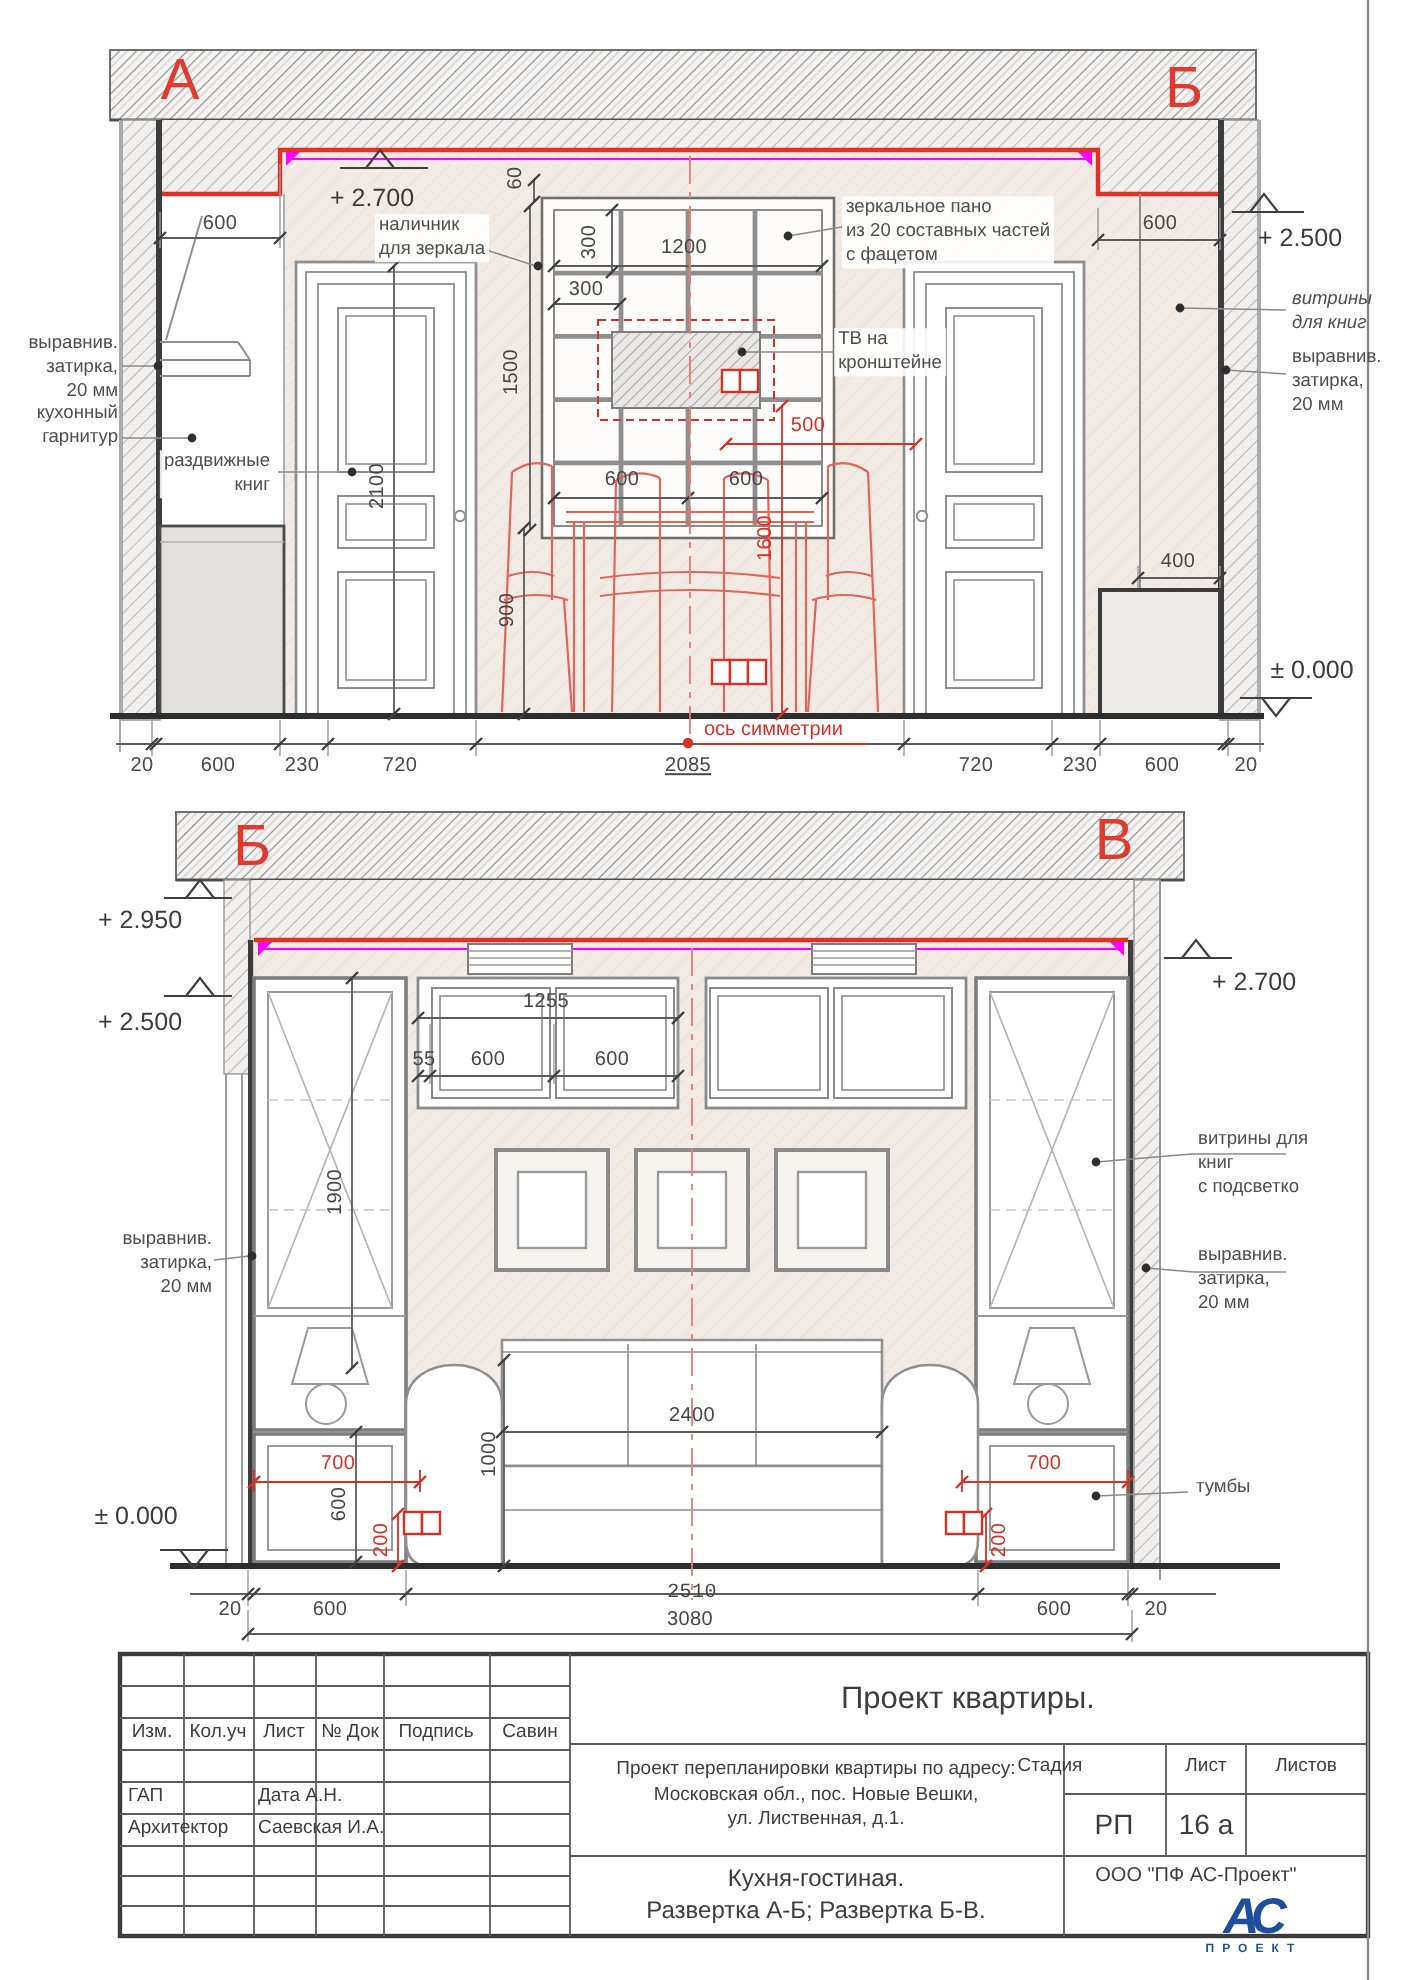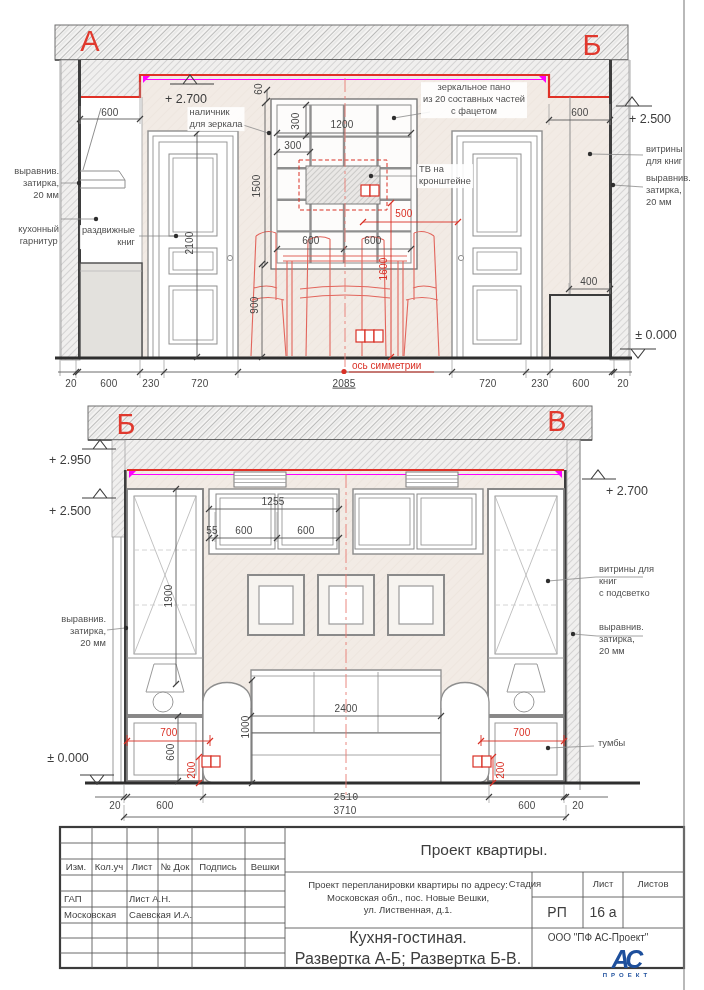--- a/index.html
+++ b/index.html
@@ -15,21 +15,21 @@
   .ann.dim{font-size:10px;letter-spacing:.2px;color:#474747}
   .ann.note{font-size:9.3px;color:#4f4f4f}
   .ann.lvl{font-size:12.5px;color:#3c3c3c}
   .ann.letter{font-size:29px;color:#e0392e;line-height:1}
   .ann.red{color:#d93025}
   .ann.axisl{font-size:10px;color:#d93025}
   .ann.bg{background:rgba(255,255,255,.88);padding:0 2px}
   .tbt{position:absolute;transform:translate(-50%,-50%);color:#3e3e3e;white-space:pre-line;
        text-align:center;line-height:1.32}
   .tbt.l{transform:translate(0,-50%);text-align:left}
-  .s9{font-size:9.5px}.s10{font-size:10px}.s12{font-size:16px}.s14{font-size:14px}.s15{font-size:15.5px}
+  .s9{font-size:9.5px}.s10{font-size:10px}.s12{font-size:12px}.s14{font-size:14px}.s15{font-size:15.5px}
   .logo-ac{position:absolute;transform:translate(-50%,-50%);color:#1d4f9c;font-weight:bold;
        font-style:italic;font-size:25px;letter-spacing:-3px}
   .logo-sub{position:absolute;transform:translate(-50%,-50%);color:#1d4f9c;font-weight:bold;
        font-size:6px;letter-spacing:4px}
 </style>
 </head>
 <body>
 
 <div id="sheet">
 
@@ -277,32 +277,32 @@
 
 <div id="labels">
       <span class="ann letter" style="left: 90px; top: 41px;">А</span>
       <span class="ann letter" style="left: 592px; top: 45px;">Б</span>
       <span class="ann lvl" style="left: 186px; top: 99px;">+ 2.700</span>
       <span class="ann lvl" style="left: 650px; top: 119px;">+ 2.500</span>
       <span class="ann lvl" style="left: 656px; top: 335px;">± 0.000</span>
       <span class="ann note nr" style="left: 59px; top: 184px;">выравнив.
 затирка,
 20 мм</span>
-      <span class="ann note nr" style="left: 59px; top: 236px; text-align: center;">кухонный
+      <span class="ann note nr" style="left: 59px; top: 213px;">кухонный
 гарнитур</span>
       <span class="ann note nr bg" style="left: 137px; top: 237px;">раздвижные
 книг</span>
       <span class="ann note nc bg" style="left: 216px; top: 119px;">наличник
 для зеркала</span>
-      <span class="ann note bg" style="left: 474px; top: 100px; text-align: center;">зеркальное пано
+      <span class="ann note bg" style="left: 474px; top: 116px;">зеркальное пано
 из 20 составных частей
 с фацетом</span>
       <span class="ann note bg" style="left: 445px; top: 176px;">ТВ на
 кронштейне</span>
-      <span class="ann note nl" style="left: 646px; top: 156px;">витрины
+      <span class="ann note nl" style="left: 646px; top: 156px; font-style: italic;">витрины
 для книг</span>
       <span class="ann note nl" style="left: 646px; top: 191px;">выравнив.
 затирка,
 20 мм</span>
       <span class="ann dim" style="left: 110px; top: 113px;">600</span>
       <span class="ann dim rot" style="left: 259px; top: 89px;">60</span>
       <span class="ann dim rot" style="left: 296px; top: 121px;">300</span>
       <span class="ann dim" style="left: 342px; top: 125px;">1200</span>
       <span class="ann dim" style="left: 293px; top: 146px;">300</span>
       <span class="ann dim rot" style="left: 257px; top: 186px;">1500</span>
@@ -350,33 +350,33 @@
       <span class="ann dim" style="left: 346px; top: 709px;">2400</span>
       <span class="ann dim red" style="left: 169px; top: 733px;">700</span>
       <span class="ann dim red" style="left: 522px; top: 733px;">700</span>
       <span class="ann dim rot red" style="left: 192px; top: 770px;">200</span>
       <span class="ann dim rot red" style="left: 501px; top: 770px;">200</span>
       <span class="ann dim" style="left: 115px; top: 806px;">20</span>
       <span class="ann dim" style="left: 165px; top: 806px;">600</span>
       <span class="ann dim" style="left: 346px; top: 798px; font-family: Liberation Mono, monospace;">2510</span>
       <span class="ann dim" style="left: 527px; top: 806px;">600</span>
       <span class="ann dim" style="left: 578px; top: 806px;">20</span>
-      <span class="ann dim" style="left: 345px; top: 811px;">3710</span>
+      <span class="ann dim" style="left: 345px; top: 811px;">3080</span>
     </div>
 
 <div>
   <span class="tbt s9" style="left:76px;top:867px">Изм.</span>
   <span class="tbt s9" style="left:109px;top:867px">Кол.уч</span>
   <span class="tbt s9" style="left:142px;top:867px">Лист</span>
   <span class="tbt s9" style="left:175px;top:867px">№ Док</span>
   <span class="tbt s9" style="left:218px;top:867px">Подпись</span>
-  <span class="tbt s9" style="left:265px;top:867px">Вешки</span>
+  <span class="tbt s9" style="left:265px;top:867px">Савин</span>
   <span class="tbt l s9" style="left:64px;top:899px">ГАП</span>
-  <span class="tbt l s9" style="left:129px;top:899px">Лист А.Н.</span>
-  <span class="tbt l s9" style="left:64px;top:915px">Московская</span>
+  <span class="tbt l s9" style="left:129px;top:899px">Дата А.Н.</span>
+  <span class="tbt l s9" style="left:64px;top:915px">Архитектор</span>
   <span class="tbt l s9" style="left:129px;top:915px">Саевская И.А.</span>
   <div class="tbt s15" style="left:484px;top:850px">Проект квартиры.</div>
   <div class="tbt s9" style="left:408px;top:898px">Проект перепланировки квартиры по адресу:
 Московская обл., пос. Новые Вешки,
 ул. Лиственная, д.1.</div>
   <span class="tbt s9" style="left:525px;top:884px">Стадия</span>
   <span class="tbt s9" style="left:603px;top:884px">Лист</span>
   <span class="tbt s9" style="left:653px;top:884px">Листов</span>
   <span class="tbt s14" style="left:557px;top:912px">РП</span>
   <span class="tbt s14" style="left:603px;top:912px">16 а</span>

